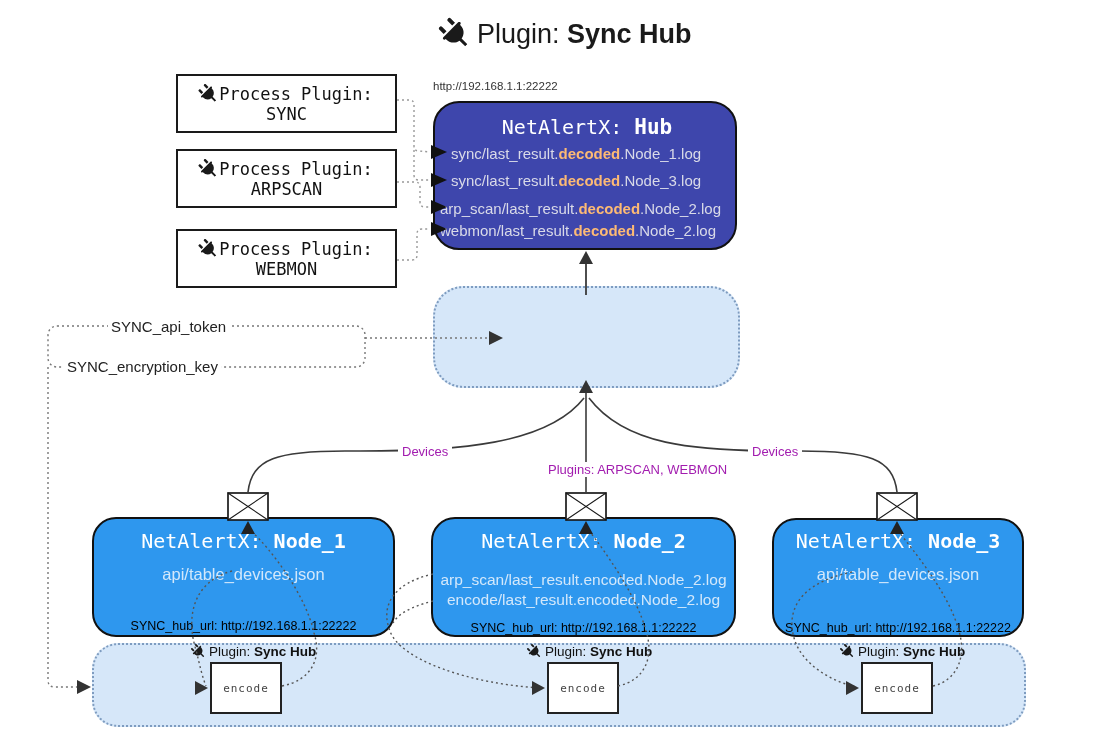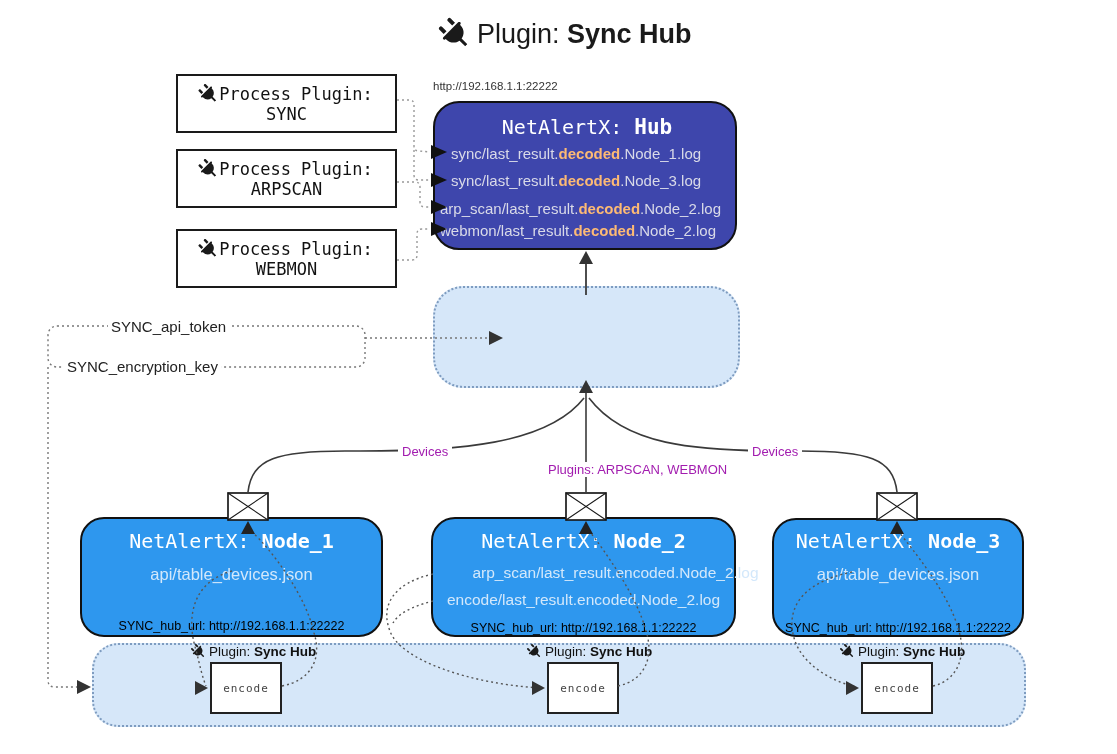--- a/index.html
+++ b/index.html
@@ -101,28 +101,28 @@
     <div class="procline">
         <svg class="plug" width="17" height="20" viewBox="0 0 384 512">
           <path d="M96 0c18 0 32 14 32 32v96H64V32C64 14 78 0 96 0zm192 0c18 0 32 14 32 32v96h-64V32c0-18 14-32 32-32zM24 160h336c13 0 24 11 24 24s-11 24-24 24h-8v16c0 80-58 147-136 158v130h-48V382C90 371 32 304 32 224v-16h-8c-13 0-24-11-24-24s11-24 24-24z"></path>
         </svg>
         <span>Process Plugin:</span>
       </div>
     <div>WEBMON</div>
   </div>
 
 
-  <div class="abs nodebox" style="left:80px;top:517px;width:303px;height:120px;">
+  <div class="abs nodebox" style="left:92px;top:517px;width:303px;height:120px;">
     <div class="abs nodetitle mono" style="top:10px;"><span>NetAlertX:</span> <b>Node_1</b></div>
     <div class="abs nodefile" style="top:46px;font-size:16.5px;">api/table_devices.json</div>
     <div class="abs nodeurl" style="top:100px;">SYNC_hub_url: http://192.168.1.1:22222</div>
   </div>
   <div class="abs nodebox" style="left:431px;top:517px;width:305px;height:120px;">
     <div class="abs nodetitle mono" style="top:10px;"><span>NetAlertX:</span> <b>Node_2</b></div>
-    <div class="abs nodefile" style="top:45px;padding-left:32px;">arp_scan/last_result.encoded.Node_2.log</div>
+    <div class="abs nodefile" style="top:52px;">arp_scan/last_result.encoded.Node_2.log</div>
     <div class="abs nodefile" style="top:72px;">encode/last_result.encoded.Node_2.log</div>
     <div class="abs nodeurl" style="top:102px;">SYNC_hub_url: http://192.168.1.1:22222</div>
   </div>
   <div class="abs nodebox" style="left:772px;top:518px;width:252px;height:119px;">
     <div class="abs nodetitle mono" style="top:9px;"><span>NetAlertX:</span> <b>Node_3</b></div>
     <div class="abs nodefile" style="top:45px;font-size:16.5px;">api/table_devices.json</div>
     <div class="abs nodeurl" style="top:101px;">SYNC_hub_url: http://192.168.1.1:22222</div>
   </div>
 
   <div class="abs enclabel" style="left:192px;top:644px;">

